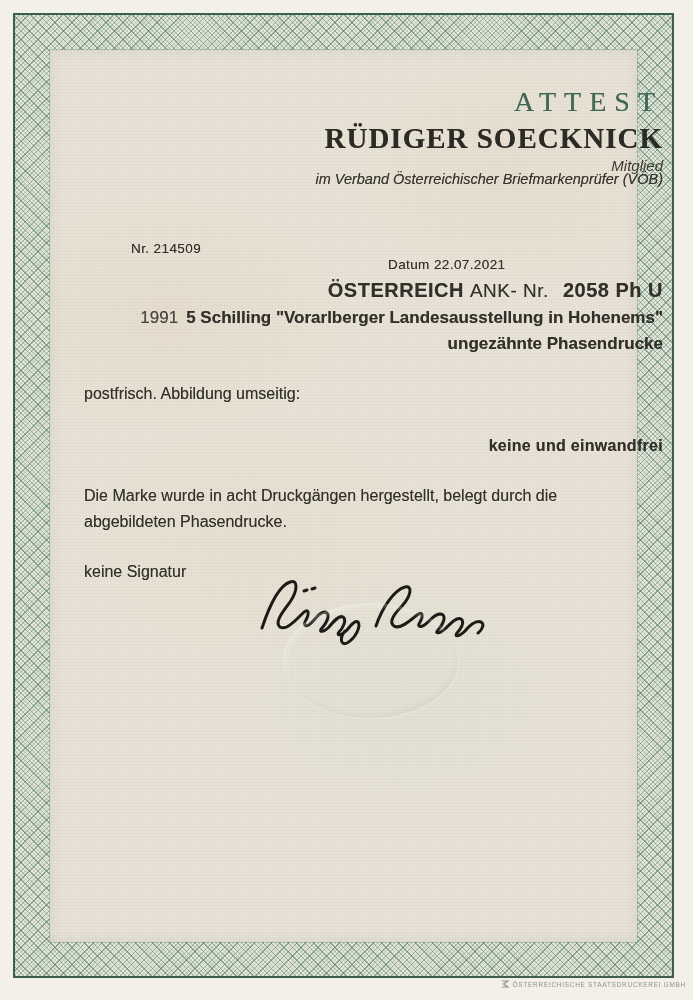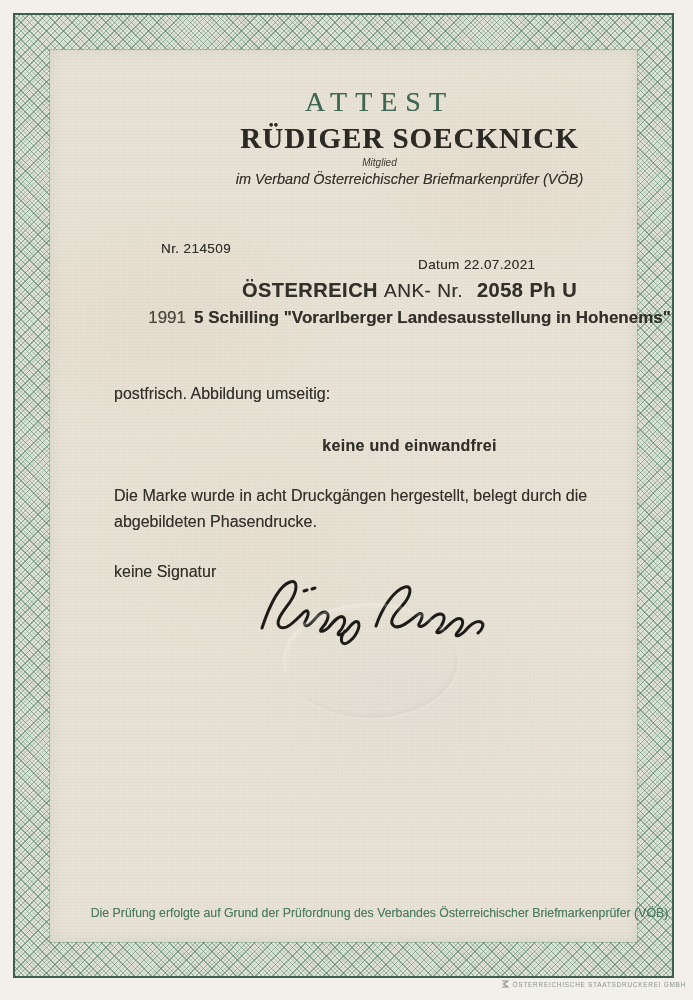--- a/index.html
+++ b/index.html
@@ -33,27 +33,27 @@
       radial-gradient(ellipse 300px 200px at 20% 30%, rgba(214,170,150,0.10), transparent 60%),
       radial-gradient(ellipse 260px 180px at 78% 14%, rgba(214,170,150,0.09), transparent 60%),
       radial-gradient(ellipse 340px 240px at 60% 72%, rgba(175,188,198,0.08), transparent 60%),
       radial-gradient(ellipse 280px 200px at 35% 55%, rgba(214,180,150,0.06), transparent 60%),
       repeating-linear-gradient(0deg, rgba(120,110,90,0.035) 0 1px, transparent 1px 3px),
       repeating-linear-gradient(90deg, rgba(120,110,90,0.03) 0 1px, transparent 1px 3px);
     box-shadow:0 0 0 1px rgba(110,140,120,0.35), inset 0 0 14px rgba(130,150,135,0.18);
     z-index:3;
   }
   .paper > div{position:absolute;}
-  .centered{left:18px;width:100%;text-align:center;padding-left:18px;}
-  .soft{text-shadow:0 0 0.6px rgba(50,48,42,0.55);margin-left:30px;}
+  .centered{left:8px;width:100%;text-align:right;padding-left:18px;}
+  .soft{text-shadow:0 0 0.6px rgba(50,48,42,0.55);}
 
   
   .title{top:36px;font-family:"Liberation Serif", serif;font-size:28px;letter-spacing:8px;color:#3f6753;text-shadow:0 0 0.6px rgba(63,103,83,0.6);}
   .name{top:72px;font-family:"Liberation Serif", serif;font-size:29px;font-weight:bold;letter-spacing:1px;color:#2c2a25;}
-  .membership{top:107px;font-style:italic;font-size:10px;color:#3a382f;}
+  .membership{top:107px;font-style:italic;font-size:15px;color:#3a382f;}
   .association{top:121px;font-style:italic;font-size:14.5px;color:#35332c;}
   .address{top:139px;font-size:13.5px;color:#35332c;}
 
   
   .meta{top:191px;left:0;width:100%;height:18px;font-size:13.5px;letter-spacing:0.4px;}
   .meta .nr{position:absolute;left:81px;}
   .meta .datum{position:absolute;left:338px;top:16px;}
 
   
   .catalog-line{top:229px;font-size:20px;letter-spacing:0.5px;}
@@ -109,40 +109,40 @@
     <span class="nr soft"><span>Nr.</span> <span>214509</span></span>
     <span class="datum soft"><span>Datum</span> <span>22.07.2021</span></span>
   </div>
 
   <div class="catalog-line centered soft">
     <span class="b">ÖSTERREICH</span><span class="label">ANK- Nr.</span><span class="num">2058 Ph U</span>
   </div>
   <div class="desc-line centered soft">
     <span class="year">1991</span><span class="b">5 Schilling "Vorarlberger Landesausstellung in Hohenems"</span>
   </div>
+  <div class="variant-line centered soft">ungezähnte Phasendrucke</div>
 
   <div class="condition soft">postfrisch. Abbildung umseitig:</div>
   <div class="verdict centered soft">keine und einwandfrei</div>
   <div class="explanation soft">Die Marke wurde in acht Druckgängen hergestellt, belegt durch die abgebildeten Phasendrucke.</div>
   <div class="sig-note soft">keine Signatur</div>
 
   <div class="signature" title="">
     <svg viewBox="0 0 250 82" xmlns="http://www.w3.org/2000/svg" aria-label="">
       <g fill="none" stroke="#1c1b17" stroke-width="3" stroke-linecap="round" stroke-linejoin="round">
         <path d="M14,58 C20,40 30,16 42,12 C50,9 50,20 42,32 C35,42 26,52 32,57 C38,61 48,50 55,43 C60,38 62,42 58,50 C54,57 59,58 65,51 C70,45 75,40 79,43 C82,46 78,54 74,58 C70,62 75,63 81,57 C86,51 91,45 95,47 C99,50 95,58 91,62 C88,66 93,66 99,60 C103,55 107,50 110,52 C113,56 108,68 99,73 C93,76 91,68 97,61"></path>
         <path d="M56,21 l3,-1"></path>
         <path d="M64,19 l3,-1"></path>
         <path d="M128,56 C134,38 146,20 157,17 C165,15 163,26 154,36 C147,43 140,52 146,56 C152,60 163,50 169,45 C174,41 176,45 172,52 C168,58 174,58 180,52 C186,46 191,42 195,45 C198,48 194,56 190,60 C186,64 192,64 198,58 C204,52 209,47 213,49 C217,52 213,59 209,63 C206,67 211,67 217,61 C222,55 228,50 233,52 C237,54 234,60 230,63"></path>
       </g>
     </svg>
   </div>
 
   <div class="seal"></div>
 
-  <div class="footer-rules centered">Die Prüfung erfolgte auf Grund der Prüfordnung des Verbandes Österreichischer Briefmarkenprüfer (VÖB)</div>
 </div>
 
 <div class="imprint">
   <svg width="8" height="8" viewBox="0 0 8 8">
     <path d="M1,1 h6 l-4.5,3 4.5,3 h-6" fill="none" stroke="#8b948b" stroke-width="1.2"></path>
   </svg>
   <span>ÖSTERREICHISCHE STAATSDRUCKEREI GMBH</span>
 </div>
 
 </body></html>

